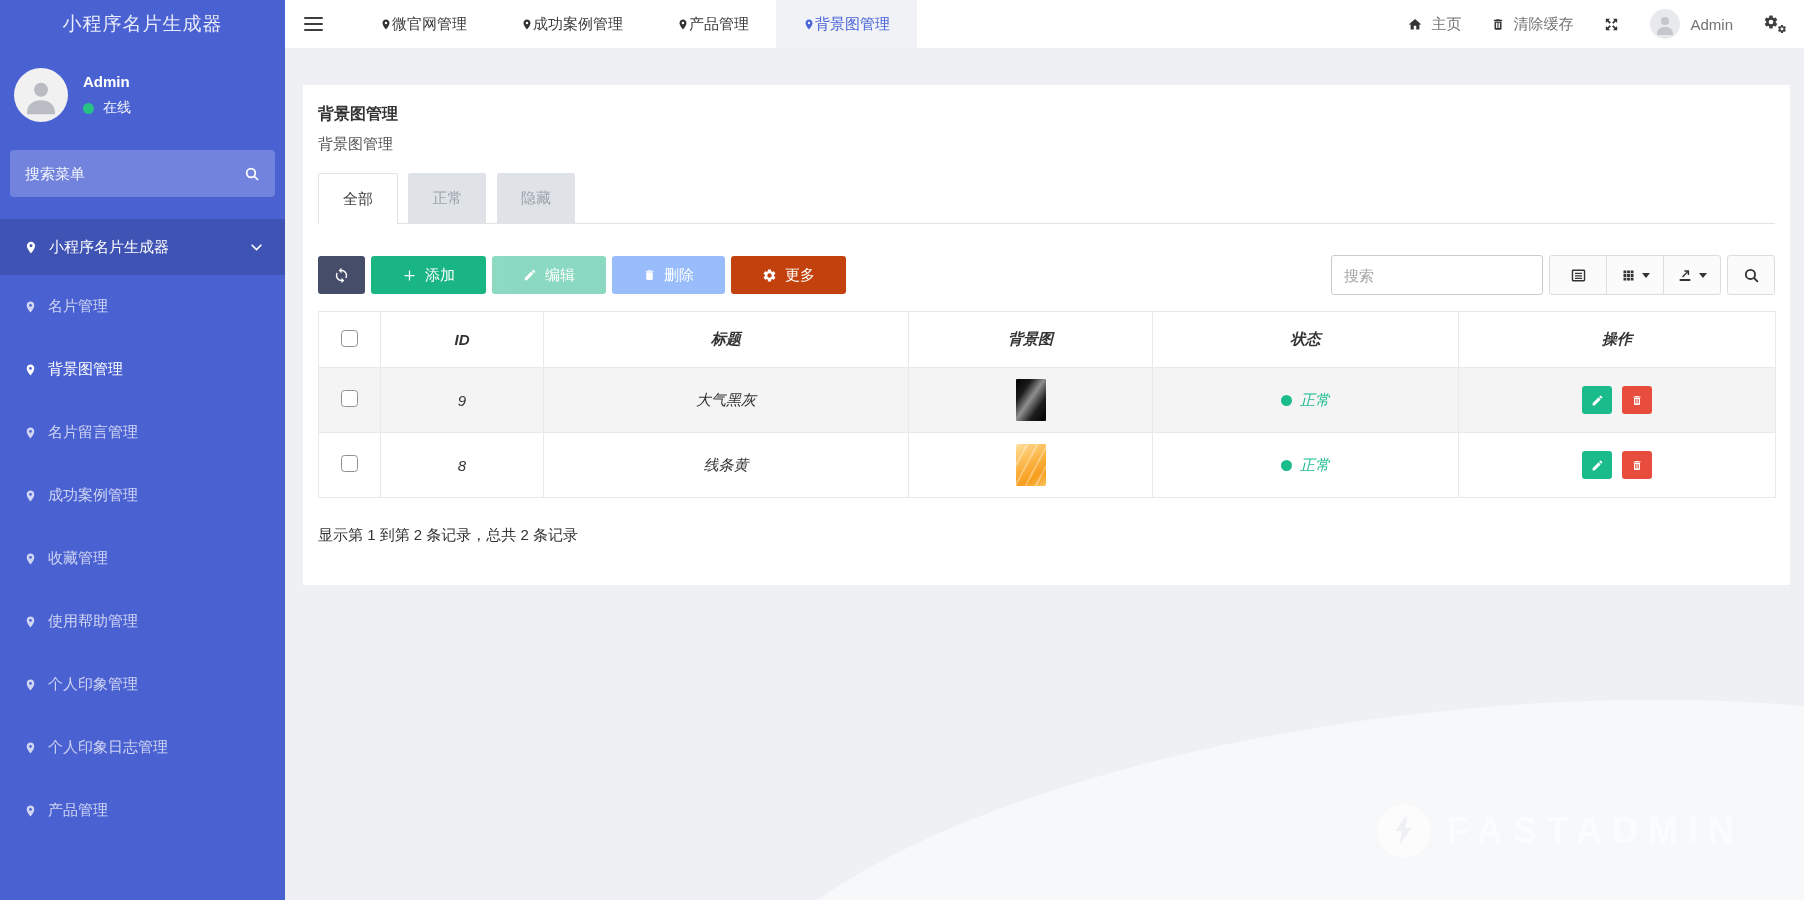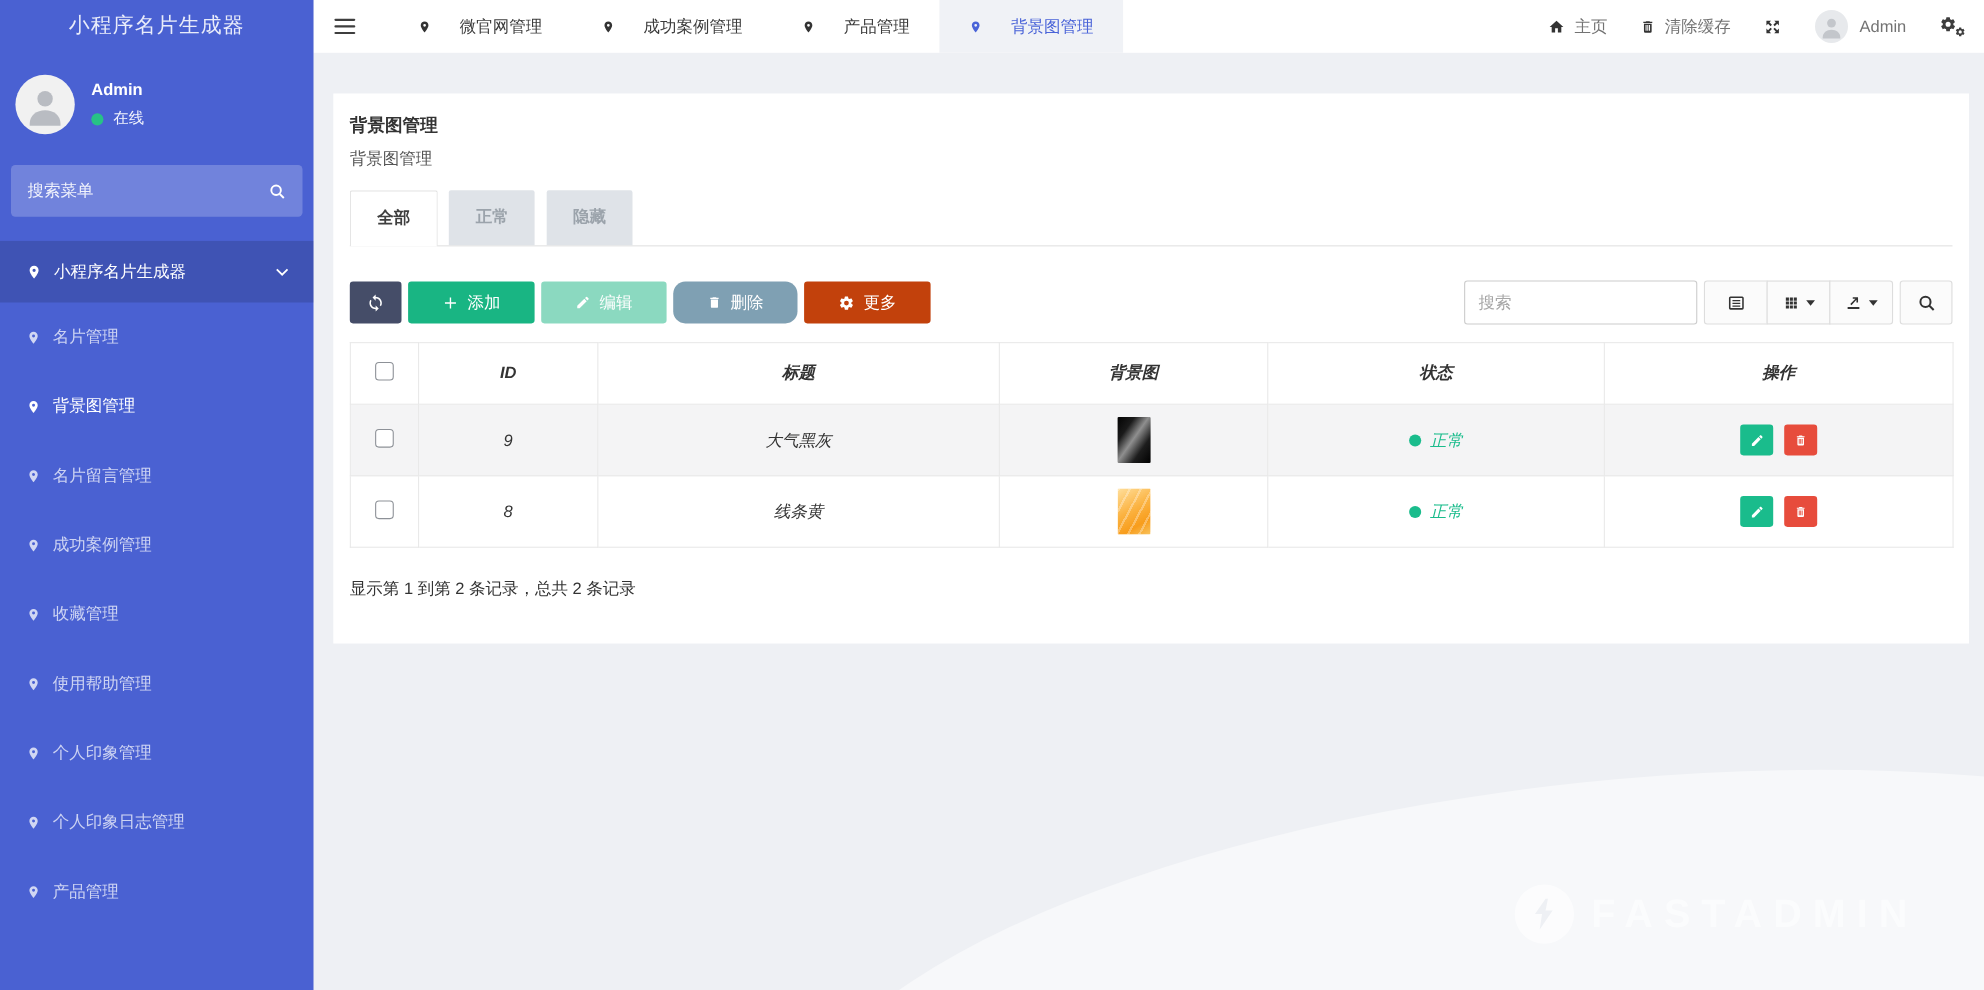--- a/index.html
+++ b/index.html
@@ -27,21 +27,21 @@
   .menu-item { height:63px; display:flex; align-items:center; gap:11px; padding-left:24px; color:rgba(255,255,255,.72); font-size:15px; cursor:pointer; }
   .menu-item .pin { opacity:.75; }
   .menu-item.active { color:#fff; }
   .menu-item.active .pin { opacity:1; }
 
   
   .navbar { position:absolute; left:285px; top:0; right:0; height:48px; background:#fff; display:flex; align-items:center; z-index:4; }
   .burger { margin:0 14px 0 17px; display:flex; flex-direction:column; gap:3.5px; cursor:pointer; padding:6px 2px; }
   .burger i { width:19px; height:2.6px; background:#3e3e3e; border-radius:1px; }
   .navtabs { display:flex; height:48px; margin-left:14px; }
-  .navtab { display:flex; align-items:center; gap:26px; padding:0 27px; font-size:15px; color:#3c3c3c; cursor:pointer; }
+  .navtab { display:flex; align-items:center; gap:0; padding:0 27px; font-size:15px; color:#3c3c3c; cursor:pointer; }
   .navtab .pin path { fill:#333; }
   .navtab.active { background:#f0f2f6; color:#4a64d8; }
   .navtab.active .pin path { fill:#4a64d8; }
   .nav-right { margin-left:auto; display:flex; align-items:center; gap:30px; padding-right:17px; font-size:15px; color:#737373; }
   .nav-link { display:flex; align-items:center; gap:8px; cursor:pointer; }
   .nav-user { display:flex; align-items:center; gap:10px; cursor:pointer; }
   .avatar-sm { width:30px; height:30px; border-radius:50%; background:#e7e9ec; display:flex; align-items:center; justify-content:center; overflow:hidden; }
   .cogs { position:relative; width:24px; height:20px; cursor:pointer; }
   .cogs svg { position:absolute; }
 
@@ -49,30 +49,30 @@
   .main { position:absolute; left:285px; top:48px; right:0; bottom:0; background:#eef0f4; overflow:hidden; }
   .swoosh { position:absolute; left:430px; bottom:-330px; width:1500px; height:520px; background:rgba(255,255,255,.5); border-radius:50%; transform:rotate(-6deg); }
   .watermark { position:absolute; right:60px; top:756px; display:flex; align-items:center; gap:16px; }
   .wm-circle { width:54px; height:54px; border-radius:50%; background:rgba(255,255,255,.6); display:flex; align-items:center; justify-content:center; }
   .wm-text { font-size:36px; font-weight:bold; letter-spacing:10px; color:rgba(255,255,255,.55); }
 
   .panel { position:relative; margin:37px 14px 0 18px; background:#fff; padding:19px 15px 30px 15px; min-height:500px; }
   .page-title { font-size:16px; font-weight:bold; color:#333; }
   .page-subtitle { font-size:15px; color:#555; margin-top:10px; }
 
-  .ftabs { margin-top:19px; border-bottom:1px solid #e2e2e2;font-weight:bold; }
+  .ftabs { margin-top:19px; border-bottom:1px solid #e2e2e2; }
   .ftab { display:inline-block; vertical-align:bottom; height:50px; line-height:50px; padding:0 24px; font-size:15px; color:#9ba3ab; background:#dfe3e8; border-radius:2px 2px 0 0; margin-right:6px; cursor:pointer; }
   .ftab.active { background:#fff; color:#3f3f3f; border:1px solid #e2e2e2; border-bottom:none; height:51px; margin-bottom:-1px; }
 
   .toolbar { margin-top:31px; display:flex; align-items:center; }
   .btn { height:38px; border:none; border-radius:3px; color:#fff; font-size:15px; font-family:inherit; display:inline-flex; align-items:center; gap:8px; padding:0 31px; margin-right:6px; cursor:pointer; }
   .btn-refresh { width:47px; justify-content:center; padding:0; background:#454d68; }
   .btn-add { background:#19b583; }
   .btn-edit { background:#19b583; opacity:.5; }
-  .btn-del { background:#0c4a6e; opacity:.52;border-radius:11px; }
+  .btn-del { background:#3b82f6; opacity:.52; }
   .btn-more { background:#c2410c; }
 
   .tool-right { margin-left:auto; display:flex; align-items:center; }
   .search-input { width:212px; height:40px; border:1px solid #ccc; border-radius:3px; padding:0 12px; font-size:15px; color:#333; font-family:inherit; outline:none; margin-right:6px; }
   .search-input::placeholder { color:#a6a6a6; }
   .btn-group { display:flex; }
   .tool-btn { width:58px; height:40px; background:#fbfbfb; border:1px solid #ddd; display:inline-flex; align-items:center; justify-content:center; gap:6px; color:#333; cursor:pointer; margin-left:-1px; }
   .tool-btn:first-child { border-radius:3px 0 0 3px; margin-left:0; }
   .tool-btn:last-child { border-radius:0 3px 3px 0; }
   .tool-search { width:48px; height:40px; background:#fbfbfb; border:1px solid #ddd; border-radius:3px; display:inline-flex; align-items:center; justify-content:center; margin-left:6px; cursor:pointer; }

